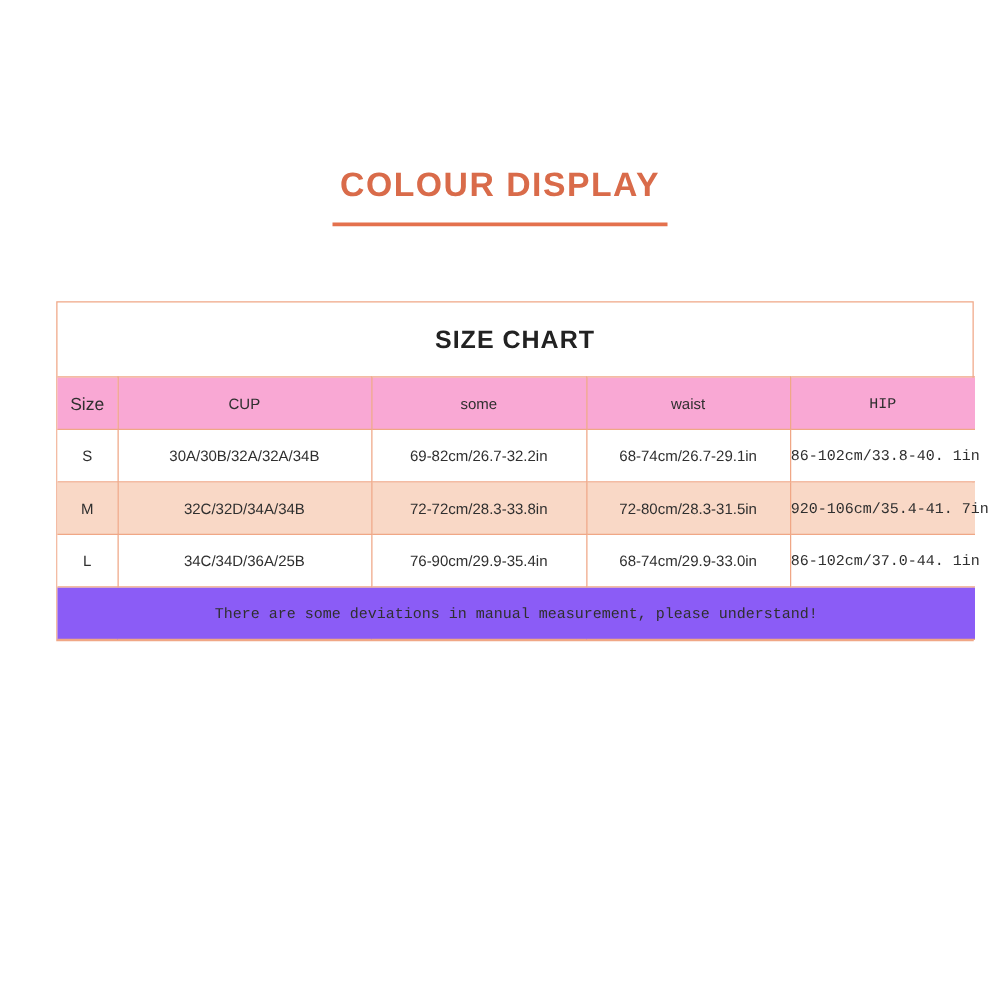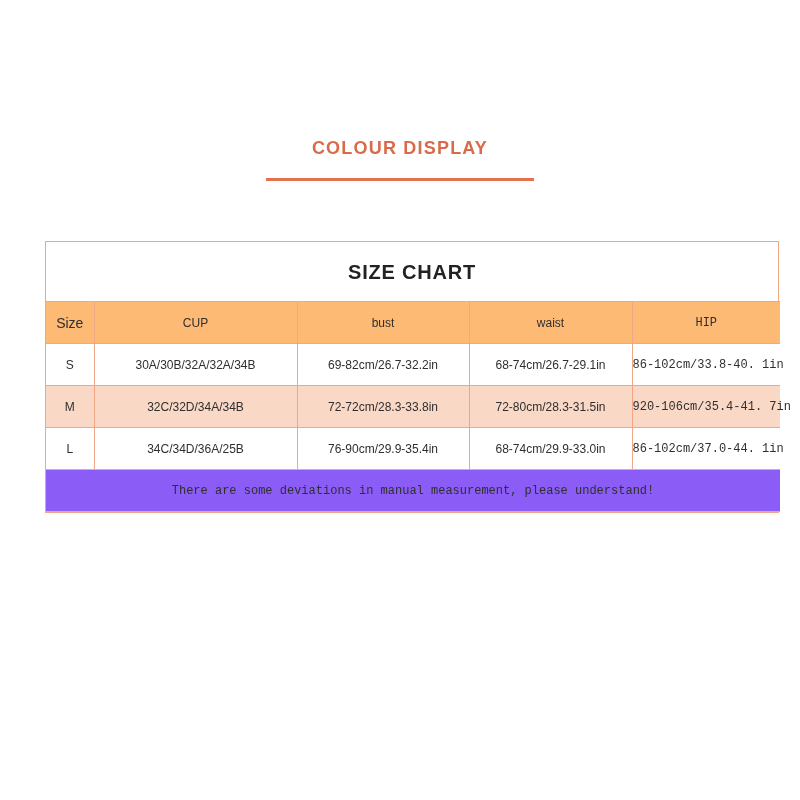--- a/index.html
+++ b/index.html
@@ -24,21 +24,21 @@
 
   
   .colour-display {
     position: absolute;
     top: 134px;
     left: 0;
     width: 800px;
     text-align: center;
   }
   .colour-display-title {
-    font-size: 18px;
+    font-size: 27px;
     font-weight: bold;
     letter-spacing: 1.2px;
     color: #d96b4a;
     line-height: 28px;
   }
   .colour-display-rule {
     width: 268px;
     height: 3px;
     background: #e4714d;
     margin: 16px auto 0 auto;
@@ -83,21 +83,21 @@
   
   table.chart tr td:first-child, table.chart tr th:first-child {
     border-left: none;
   }
   table.chart tr td:last-child, table.chart tr th:last-child {
     border-right: none;
     font-family: Liberation Mono, monospace;
   }
 
   thead th {
-    background: #fdba74;
+    background: #f9a8d4;
     font-weight: bold;
     font-size: 15px;
     color: #2b2b2b;
   }
   thead th.small-head {
     font-size: 14px;
   }
 
   tbody tr.shaded td {
     background: #f9d8c6;
@@ -144,21 +144,21 @@
         <col class="c-size">
         <col class="c-cup">
         <col class="c-bust">
         <col class="c-waist">
         <col class="c-hip">
       </colgroup>
       <thead>
         <tr>
           <th class="small-head">Size</th>
           <th>CUP</th>
-          <th>bust</th>
+          <th>some</th>
           <th>waist</th>
           <th>HIP</th>
         </tr>
       </thead>
       <tbody>
         <tr class="plain">
           <td class="col-size">S</td>
           <td>30A/30B/32A/32A/34B</td>
           <td>69-82cm/26.7-32.2in</td>
           <td>68-74cm/26.7-29.1in</td>

